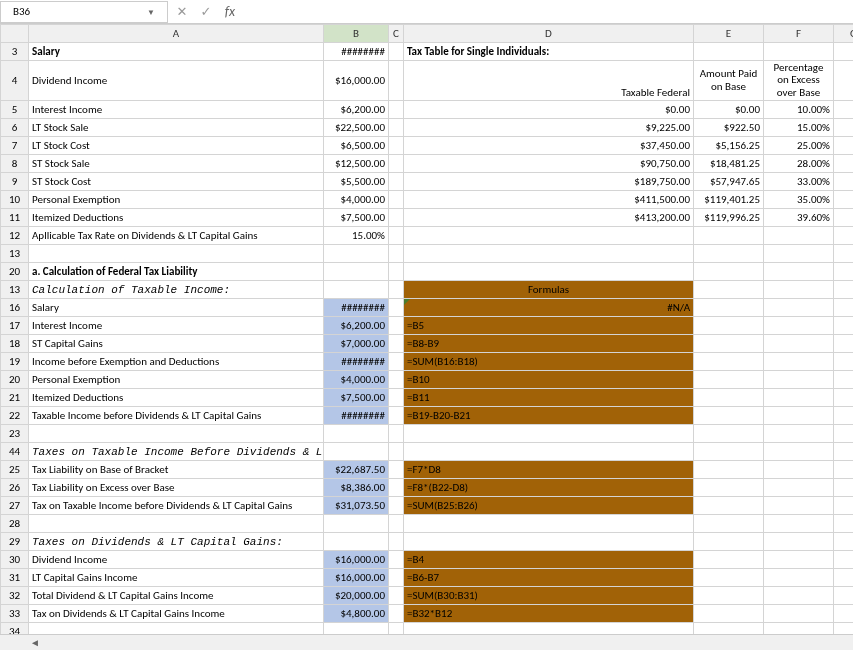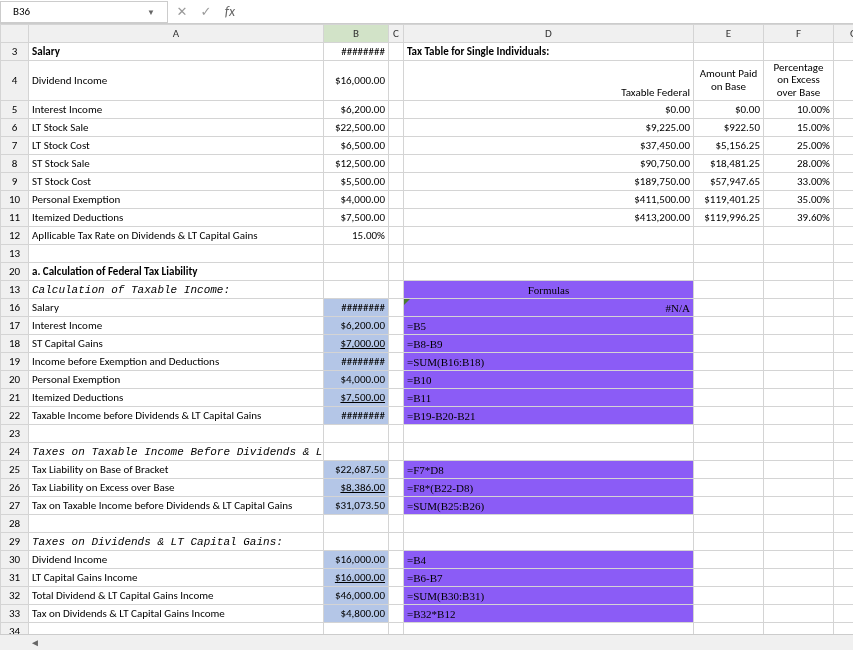--- a/index.html
+++ b/index.html
@@ -96,22 +96,22 @@
     .col-B { width: 65px; }
     .col-C { width: 15px; }
     .col-D { width: 290px; }
     .col-E { width: 70px; }
     .col-F { width: 70px; }
     .col-G { width: 40px; }
     .right { text-align: right; }
     .bold { font-weight: bold; }
     .italic { font-style: italic; font-family: Liberation Mono, monospace; }
     .blue-bg { background: #b4c6e7; }
-    .orange-bg { background: #8b5cf6; font-family: Liberation Serif, serif; }
-    .underline { text-decoration: underline; }
+    .orange-bg { background: #a16207; }
+    .underline { }
     .center { text-align: center; }
     .col-header-active { background: #d2e3c8; }
     .triangle-marker {
       position: absolute;
       top: 0;
       left: 0;
       width: 0;
       height: 0;
       border-top: 6px solid #4a7c2e;
       border-right: 6px solid transparent;
@@ -369,21 +369,21 @@
           <td class="row-header">23</td>
           <td class="col-A"></td>
           <td class="col-B"></td>
           <td class="col-C"></td>
           <td class="col-D"></td>
           <td class="col-E"></td>
           <td class="col-F"></td>
           <td class="col-G"></td>
         </tr>
         <tr>
-          <td class="row-header">24</td>
+          <td class="row-header">44</td>
           <td class="col-A italic">Taxes on Taxable Income Before Dividends &amp; LT Capital Gains:</td>
           <td class="col-B"></td>
           <td class="col-C"></td>
           <td class="col-D"></td>
           <td class="col-E"></td>
           <td class="col-F"></td>
           <td class="col-G"></td>
         </tr>
         <tr>
           <td class="row-header">25</td>
@@ -451,21 +451,21 @@
           <td class="col-B right blue-bg underline">$16,000.00</td>
           <td class="col-C"></td>
           <td class="col-D orange-bg">=B6-B7</td>
           <td class="col-E"></td>
           <td class="col-F"></td>
           <td class="col-G"></td>
         </tr>
         <tr>
           <td class="row-header">32</td>
           <td class="col-A">   Total Dividend &amp; LT Capital Gains Income</td>
-          <td class="col-B right blue-bg">$46,000.00</td>
+          <td class="col-B right blue-bg">$20,000.00</td>
           <td class="col-C"></td>
           <td class="col-D orange-bg">=SUM(B30:B31)</td>
           <td class="col-E"></td>
           <td class="col-F"></td>
           <td class="col-G"></td>
         </tr>
         <tr>
           <td class="row-header">33</td>
           <td class="col-A">Tax on Dividends &amp; LT Capital Gains Income</td>
           <td class="col-B right blue-bg">$4,800.00</td>

